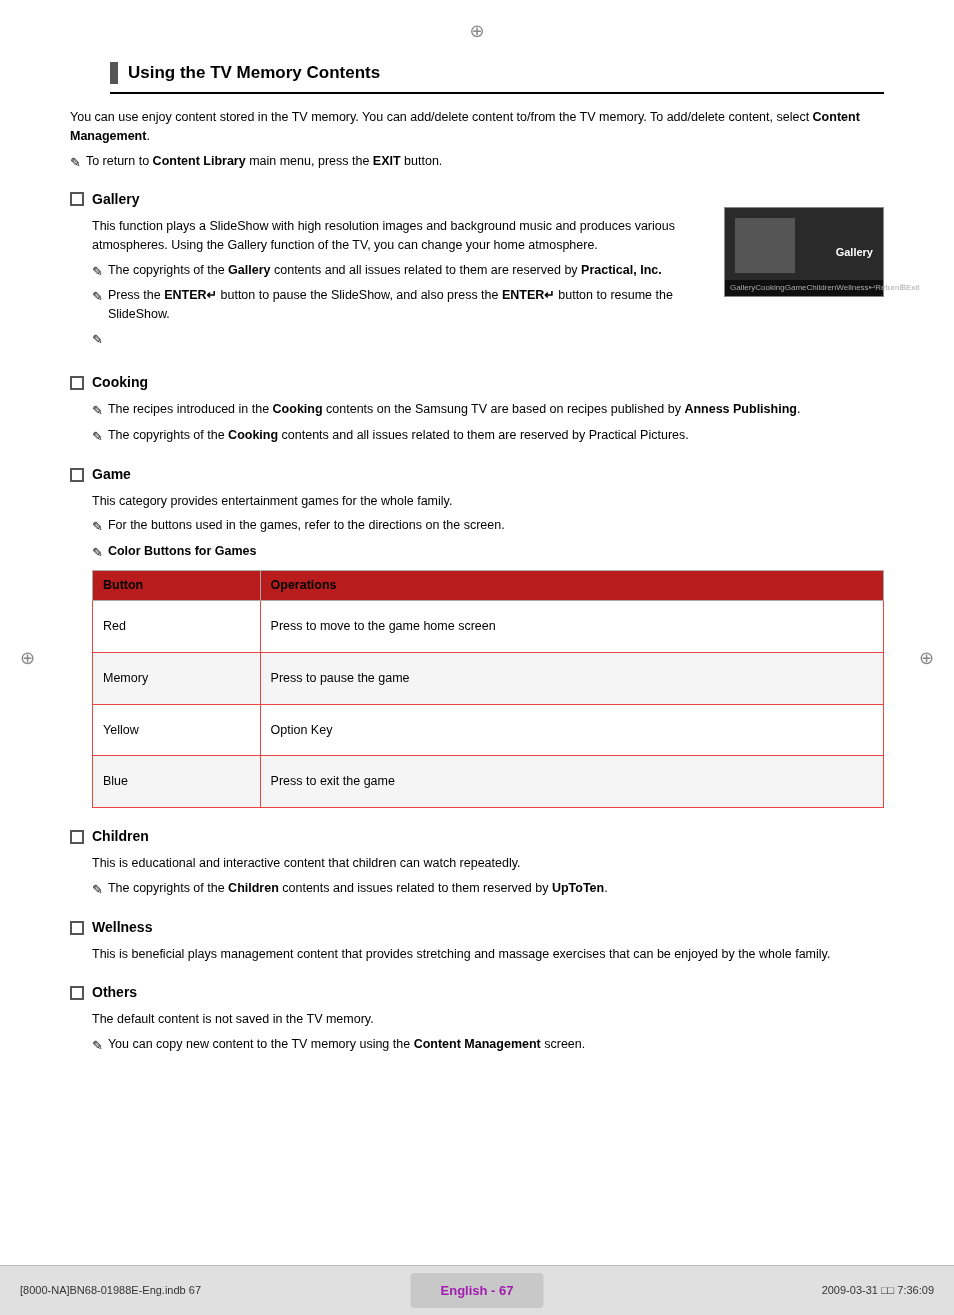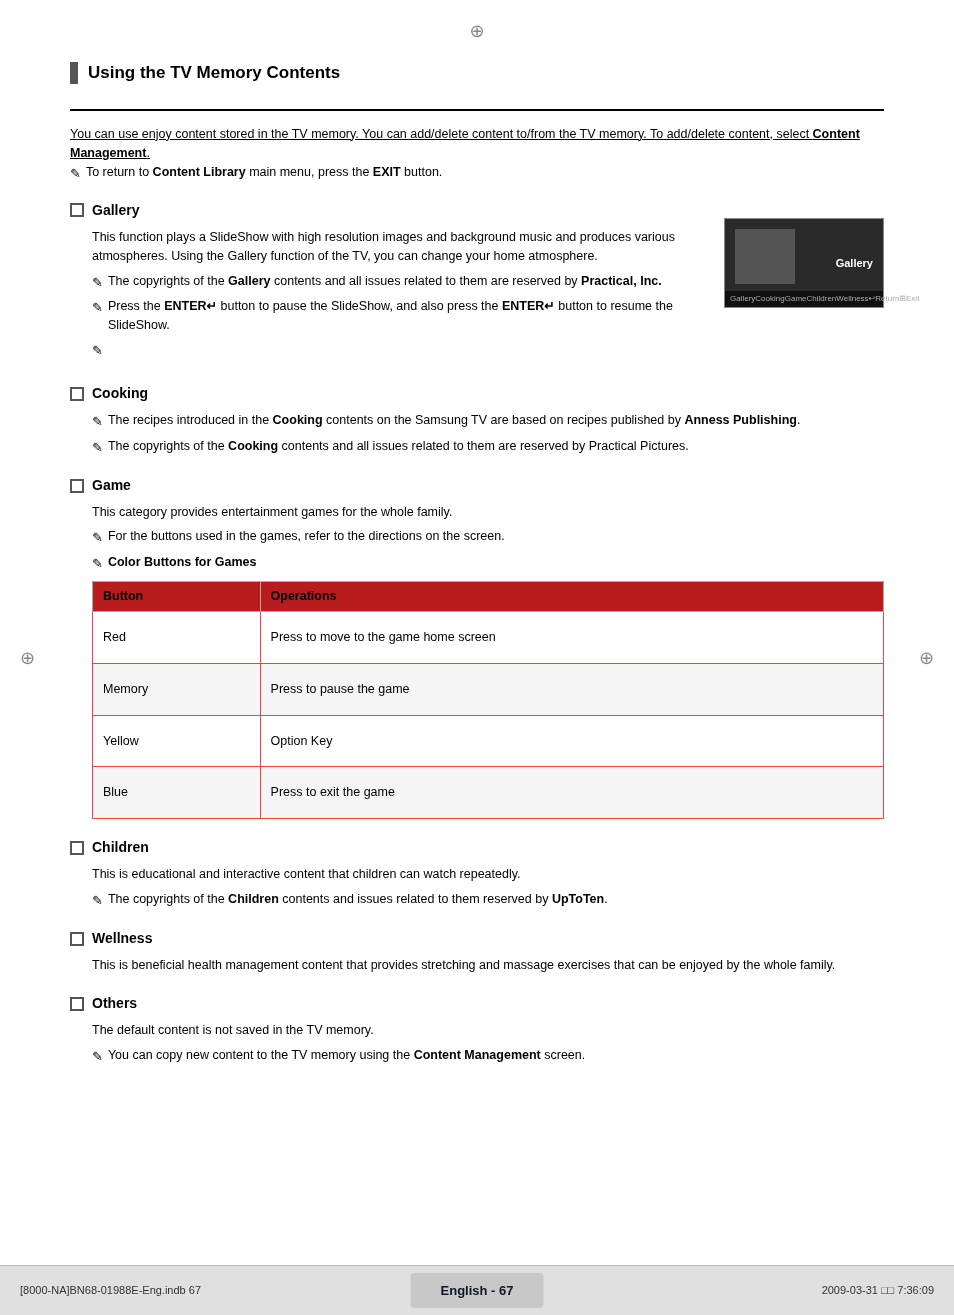--- a/index.html
+++ b/index.html
@@ -46,39 +46,40 @@
       top: 50%;
       transform: translateY(-50%);
       font-size: 18px;
       color: #888;
     }
 
     .section-title {
       font-size: 17px;
       font-weight: bold;
       border-bottom: 2px solid #000;
-      padding-bottom: 23px;
+      padding-bottom: 6px;
       margin-bottom: 14px;
       display: flex;
       align-items: center;
       gap: 10px;
+      margin-left: 40px;
     }
 
     .section-title-bar {
       width: 8px;
       height: 22px;
       background: #555;
       display: inline-block;
       flex-shrink: 0;
     }
 
     .intro-text {
+      margin-bottom: 6px;
       font-size: 12.5px;
       line-height: 1.55;
-      text-decoration: underline;
     }
 
     .note-line {
       display: flex;
       align-items: flex-start;
       gap: 5px;
       margin-bottom: 5px;
       font-size: 12.5px;
       line-height: 1.5;
     }
@@ -217,21 +218,21 @@
     }
 
     .footer-center {
       position: absolute;
       left: 50%;
       transform: translateX(-50%);
       background: #c8c8c8;
       padding: 8px 30px;
       font-size: 13px;
       font-weight: bold;
-      color: #0f172a;
+      color: #a21caf;
       border-radius: 4px;
     }
 
     .clearfix::after {
       content: '';
       display: block;
       clear: both;
     }
   </style>
 </head>
@@ -369,21 +370,21 @@
       </div>
     </div>
   </div>
 
   <div class="subsection">
     <div class="subsection-header">
       <span class="checkbox-icon"></span>
       <span class="subsection-title">Wellness</span>
     </div>
     <div class="subsection-body">
-      <p>This is beneficial health management content that provides stretching and massage exercises that can be enjoyed by the whole family.</p>
+      <p>This is beneficial plays management content that provides stretching and massage exercises that can be enjoyed by the whole family.</p>
     </div>
   </div>
 
   <div class="subsection">
     <div class="subsection-header">
       <span class="checkbox-icon"></span>
       <span class="subsection-title">Others</span>
     </div>
     <div class="subsection-body">
       <p>The default content is not saved in the TV memory.</p>

